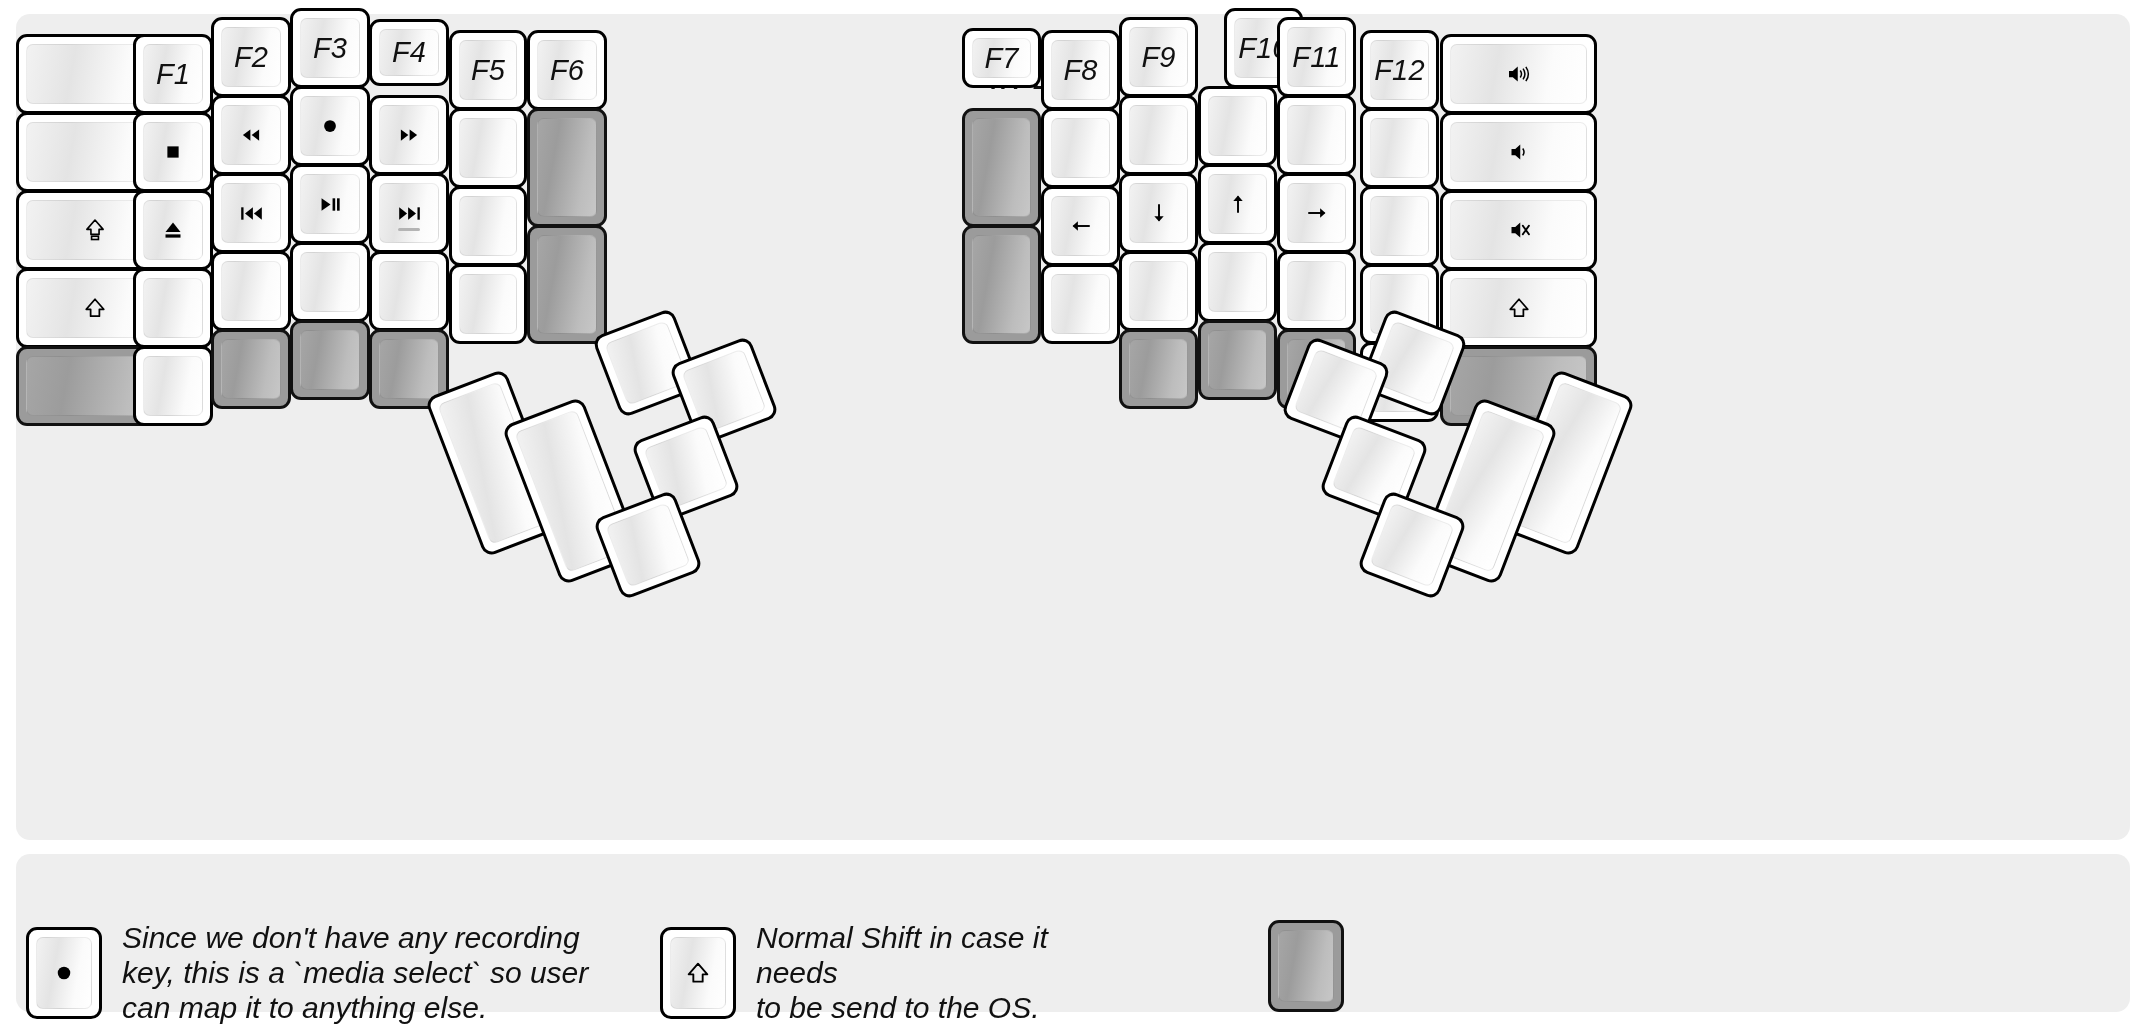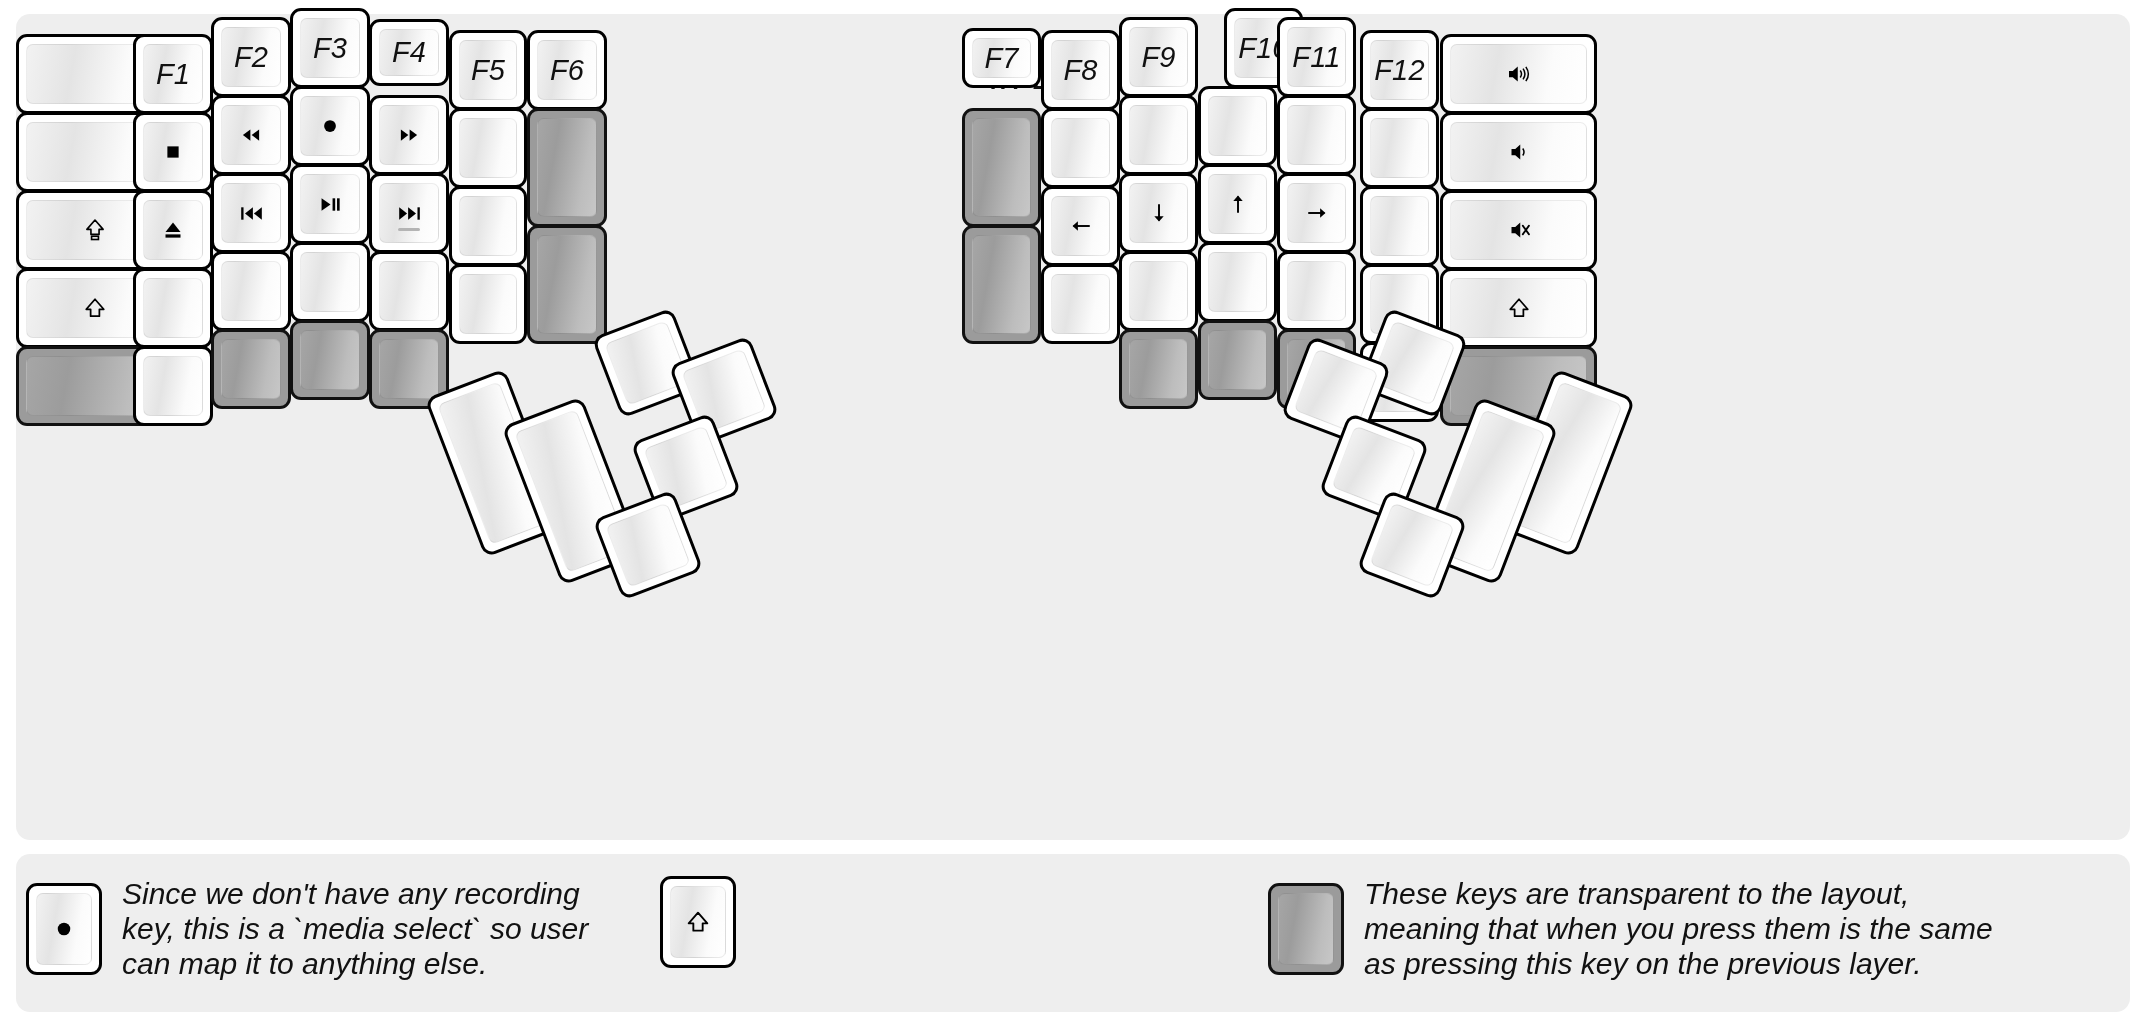--- a/index.html
+++ b/index.html
@@ -57,21 +57,21 @@
   }
 
   
   #title{
     position:absolute;left:990px;top:55px;
     font-family:"Liberation Sans", sans-serif;
     font-size:38px;color:#111;white-space:nowrap;
   }
 
   
-  .legend-item{position:absolute;display:flex;align-items:center;}
+  .legend-item{position:absolute;display:flex;align-items:center;margin-top:44px;}
   .legend-key{
     position:relative;width:76px;height:92px;flex:0 0 auto;
     box-sizing:border-box;border:3px solid #000;border-radius:11px;background:#fff;padding:7px;
   }
   .legend-key .cap{
     width:100%;height:100%;box-sizing:border-box;border-radius:7px;
     border:1px solid rgba(0,0,0,0.07);
     background:linear-gradient(100deg,#f2f2f2 0%,#e4e4e4 34%,#fbfbfb 72%,#ffffff 100%);
     display:flex;align-items:center;justify-content:center;
   }
@@ -496,24 +496,23 @@
       <div class="legend-item" style="left: 660px; top: 876px; width: 430px;">
         <div class="legend-key">
           <div class="cap">
             <span class="icon" style="display:inline-block;width:32px;height:32px;">
               <svg width="100%" height="100%" viewBox="0 0 48 48" style="display:block">
                 <path d="M24 10 L38 26 H31 V37 H17 V26 H10 Z" fill="none" stroke="#000" stroke-width="2.8" stroke-linejoin="round"></path>
               </svg>
             </span>
           </div>
         </div>
+        <div class="legend-text">Normal Shift in case it needs
+to be send to the OS.</div>
       </div>
       <div class="legend-item" style="left: 1268px; top: 876px; width: 860px;">
         <div class="legend-key trans">
           <div class="cap"></div>
         </div>
-        <div class="legend-text">These keys are transparent to the layout,
-meaning that when you press them is the same
-as pressing this key on the previous layer.</div>
       </div>
     </div>
 
 </div>
 
 </body></html>

